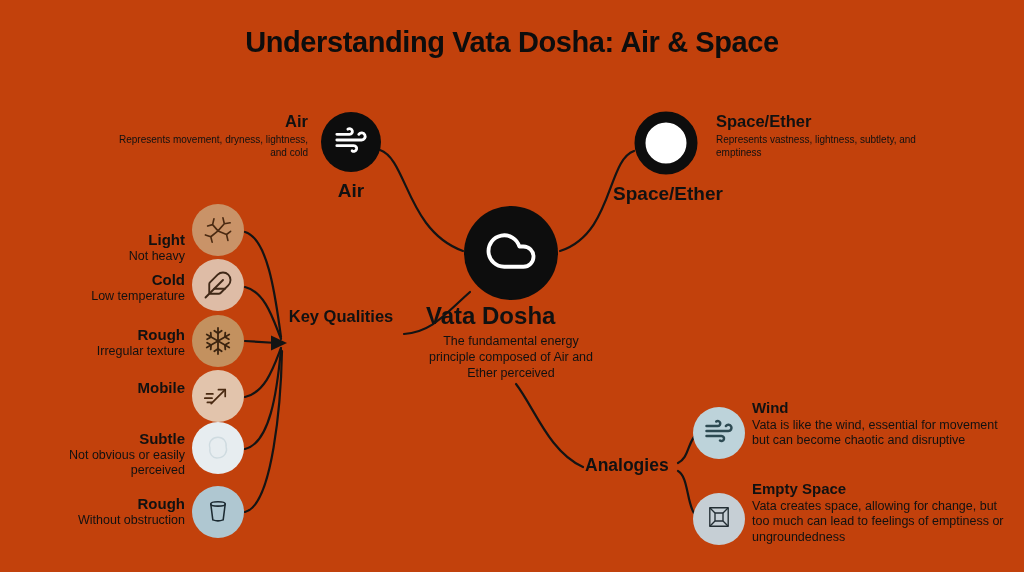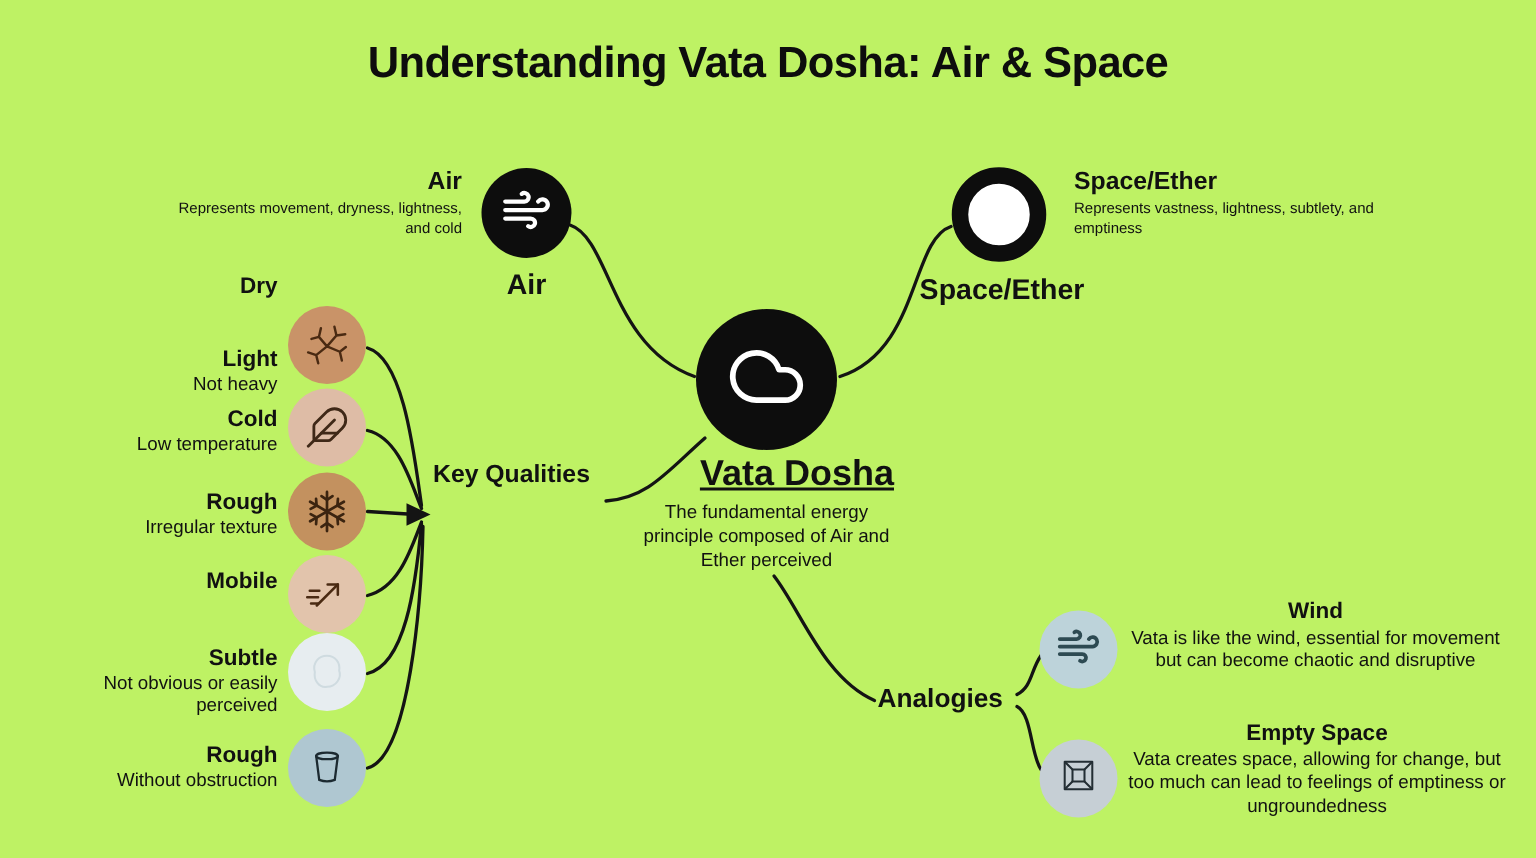--- a/index.html
+++ b/index.html
@@ -1,44 +1,44 @@
 <!DOCTYPE html>
 <html><head>
 <meta charset="utf-8">
 <style>
   html,body{margin:0;padding:0;background:#fff;}
-  .stage{position:relative;width:1024px;height:572px;background:#bef264;overflow:hidden;
+  .stage{position:relative;width:1024px;height:572px;background:#c2410c;overflow:hidden;
          font-family:"Liberation Sans",sans-serif;color:#111;}
   .abs{position:absolute;}
   .connectors{position:absolute;left:0;top:0;z-index:0;}
   .z{z-index:1;}
   .title{left:0;top:26px;width:1024px;text-align:center;font-size:29px;font-weight:bold;letter-spacing:-0.4px;color:#0d0d0d;}
   .head{font-size:16.5px;font-weight:bold;margin-bottom:3px;}
   .desc{font-size:10px;line-height:1.28;}
   .air-head{left:118px;top:112px;width:190px;text-align:right;}
   .space-head{left:716px;top:112px;width:200px;text-align:left;}
   .ncircle{border-radius:50%;background:#0d0d0d;display:flex;align-items:center;justify-content:center;}
   .air-circle{left:321px;top:112px;width:60px;height:60px;}
   .vata-circle{left:464px;top:206px;width:94px;height:94px;}
   .node-label{font-weight:bold;font-size:19px;text-align:center;}
   .air-label{left:311px;top:180px;width:80px;}
   .space-label{left:594px;top:183px;width:148px;}
-  .vata-title{left:426px;top:302px;width:170px;text-align:right;font-size:24px;font-weight:bold;text-decoration:underline;}
+  .vata-title{left:426px;top:302px;width:170px;text-align:left;font-size:24px;font-weight:bold;}
   .vata-desc{left:426px;top:333px;width:170px;text-align:center;font-size:12.5px;line-height:1.28;}
   .kq-label{left:278px;top:306px;width:126px;text-align:center;font-size:16.5px;font-weight:bold;line-height:1.3;}
   .qtext{left:20px;width:165px;text-align:right;}
   .qname{font-size:15px;font-weight:bold;line-height:1.2;}
   .qdesc{font-size:12.5px;line-height:1.22;}
   .qicon{width:52px;height:52px;border-radius:50%;display:flex;align-items:center;justify-content:center;left:192px;}
   .c-light{background:#c99368;} .c-cold{background:#debca6;} .c-rough{background:#c3915f;}
   .c-mobile{background:#e2c4ac;} .c-subtle{background:#e7edf0;} .c-clear{background:#afc7d1;}
   .c-wind{background:#bdd3da;} .c-empty{background:#c6cfd5;}
   .an-label{left:585px;top:455px;font-size:17.5px;font-weight:bold;}
   .an-circle{width:52px;height:52px;border-radius:50%;display:flex;align-items:center;justify-content:center;left:693px;}
-  .atext{left:752px;text-align:center;}
+  .atext{left:752px;}
   .aname{font-size:15px;font-weight:bold;margin-bottom:2px;}
   .adesc{font-size:12.5px;line-height:1.22;}
   .w-wind{width:250px;} .w-empty{width:252px;}
 </style>
 </head>
 <body>
 
 <div class="stage">
 
   <svg class="connectors" width="1024" height="572" viewBox="0 0 1024 572">
@@ -92,23 +92,20 @@
       </svg>
     </span>
   </div>
   <div class="abs z vata-title">Vata Dosha</div>
   <div class="abs z vata-desc">The fundamental energy principle composed of Air and Ether perceived</div>
 
   <div class="abs z kq-label">
     <div>Key Qualities</div>
   </div>
 
-  <div class="abs z qtext" style="top:182px;">
-    <div class="qname">Dry</div>
-  </div>
 
   <div class="abs z qtext" style="top:215px;margin-top:16px;">
     <div class="qname">Light</div>
     <div class="qdesc">Not heavy</div>
   </div>
   <div class="abs z qicon c-light" style="top:204px;">
     <svg width="36" height="36" viewBox="0 0 40 40" fill="none" stroke="#4a2a12" stroke-width="1.8" stroke-linecap="round">
       <path d="M20 21 L14 14 M14 14 L8.5 15.5 M14 14 L15.5 7.5 M20 21 L27 13 M27 13 L25.5 6.5 M27 13 L33.5 12 M20 21 L29.5 25 M29.5 25 L34 21.5 M29.5 25 L31 31.5 M20 21 L12 27.5 M12 27.5 L6 25.5 M12 27.5 L13.5 33.5"></path>
     </svg>
   </div>

